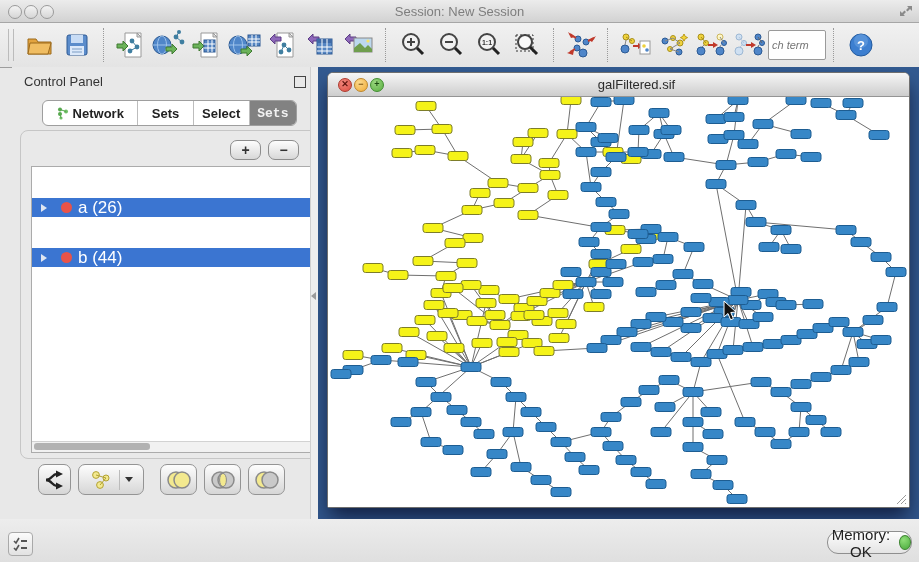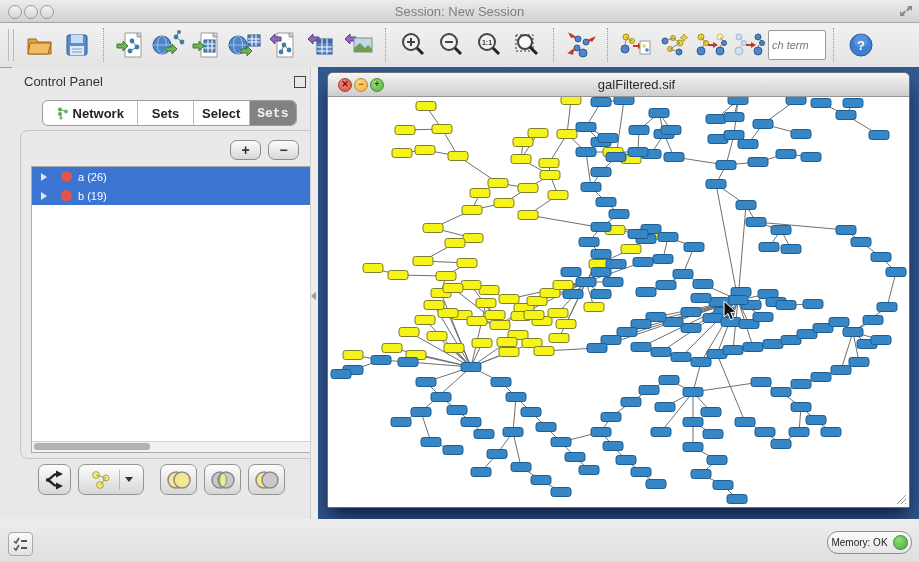--- a/index.html
+++ b/index.html
@@ -29,21 +29,21 @@
   #tabs{left:30px;top:33px;width:253px;height:24px;background:#fff;border:1px solid #9e9e9e;border-radius:6px;display:flex;overflow:hidden;}
   .tab{display:flex;align-items:center;justify-content:center;font-size:13px;font-weight:600;color:#222;border-right:1px solid #bdbdbd;gap:4px;}
   .tab:last-child{border-right:none;font-family:Liberation Mono, monospace;}
   #tab-network{width:96px;} #tab-style{width:55px;} #tab-select{width:56px;}
   #tab-sets{width:47px;background:#828282;color:#f2f2f2;}
   
   #sets-box{left:8px;top:63px;width:302px;height:327px;background:#e9e9e9;border:1px solid #c6c6c6;border-radius:8px;}
   .round-btn{position:absolute;top:9px;width:31px;height:20px;border:1px solid #8d8d8d;border-radius:7px;background:linear-gradient(#fdfdfd,#d8d8d8);font-size:14px;font-weight:bold;color:#333;line-height:18px;text-align:center;padding:0;}
   #btn-add{left:209px;} #btn-remove{left:247px;}
   #sets-list{left:10px;top:35px;width:280px;height:285px;background:#fff;border:1px solid #ababab;overflow:hidden;}
-  .set-row{height:19px;display:flex;align-items:center;background:#3b75d1;color:#fff;font-size:11px;}
+  .set-row{height:19px;display:flex;align-items:center;background:#3b75d1;color:#fff;font-size:17px;margin-top:31px;}
   .row-expander{width:0;height:0;border-left:6px solid #dfe6f2;border-top:4px solid transparent;border-bottom:4px solid transparent;margin-left:9px;}
   .row-dot{width:11px;height:11px;border-radius:50%;background:#e85349;margin-left:14px;margin-right:6px;}
   #list-hscroll{position:absolute;left:0;bottom:0;width:100%;height:10px;background:#f1f1f1;border-top:1px solid #d2d2d2;}
   #list-hscroll-thumb{position:absolute;left:2px;top:1px;width:116px;height:7px;border-radius:3px;background:#b2b2b2;}
   
   .setsbtn{position:absolute;top:397px;height:31px;border:1px solid #949494;border-radius:7px;background:linear-gradient(#fdfdfd,#d6d6d6);display:flex;align-items:center;justify-content:center;padding:0;}
   #sbtn-split{left:26px;width:33px;}
   #sbtn-create{left:66px;width:66px;}
   #sbtn-union{left:148px;width:37px;}
   #sbtn-intersect{left:192px;width:37px;}
@@ -59,21 +59,21 @@
   #ntl-min{left:26px;background:radial-gradient(circle at 35% 30%,#fcd98c,#f0ab37);border:1px solid #bd862a;color:#7a5210;}
   #ntl-zoom{left:42px;background:radial-gradient(circle at 35% 30%,#9ad67f,#5cb143);border:1px solid #3f8d2f;color:#1d4d12;}
   #net-title{width:100%;text-align:center;top:4px;font-size:13px;color:#2b2b2b;position:absolute;padding-left:18px;}
   #canvas{position:relative;width:581px;height:410px;background:#fff;overflow:hidden;}
   #graph-svg{position:absolute;left:0;top:0;}
   #cursor{left:395px;top:203px;}
   #resize-grip{right:2px;bottom:2px;}
   
   #statusbar{left:0;top:519px;width:919px;height:43px;background:linear-gradient(#ededed,#dfdfdf);}
   #task-btn{left:8px;top:13px;width:25px;height:24px;border:1px solid #a9a9a9;border-radius:4px;background:linear-gradient(#fbfbfb,#e2e2e2);display:flex;align-items:center;justify-content:center;padding:0;}
-  #memory-btn{left:827px;top:12px;width:85px;height:23px;border:1px solid #8f8f8f;border-radius:11px;background:linear-gradient(#fdfdfd,#e4e4e4);display:flex;align-items:center;justify-content:center;gap:5px;font-size:10px;color:#222;padding:0;}
+  #memory-btn{left:827px;top:12px;width:85px;height:23px;border:1px solid #8f8f8f;border-radius:11px;background:linear-gradient(#fdfdfd,#e4e4e4);display:flex;align-items:center;justify-content:center;gap:5px;font-size:15px;color:#222;padding:0;}
   #memory-dot{width:13px;height:13px;border-radius:50%;background:radial-gradient(circle at 35% 30%,#8ede77,#4aa93c);border:1px solid #3c8430;}
 </style>
 </head>
 <body>
 
 <div id="titlebar" class="abs">
   <div id="tl-close" class="traffic"></div>
   <div id="tl-min" class="traffic"></div>
   <div id="tl-zoom" class="traffic"></div>
   <div id="app-title" class="abs">Session: New Session</div>
@@ -345,21 +345,21 @@
 
     <div id="sets-list" class="abs">
       <div class="set-row">
         <div class="row-expander"></div>
         <div class="row-dot"></div>
         <span>a (26)</span>
       </div>
       <div class="set-row">
         <div class="row-expander"></div>
         <div class="row-dot"></div>
-        <span>b (19)</span>
+        <span>b (44)</span>
       </div>
       <div id="list-hscroll">
         <div id="list-hscroll-thumb"></div>
       </div>
     </div>
   </div>
 
   <button class="setsbtn" id="sbtn-split">
     <svg width="22" height="20" viewBox="0 0 22 20">
       <path d="M2 10 C8 10 8 4 13 4" fill="none" stroke="#222" stroke-width="2.4"></path>

